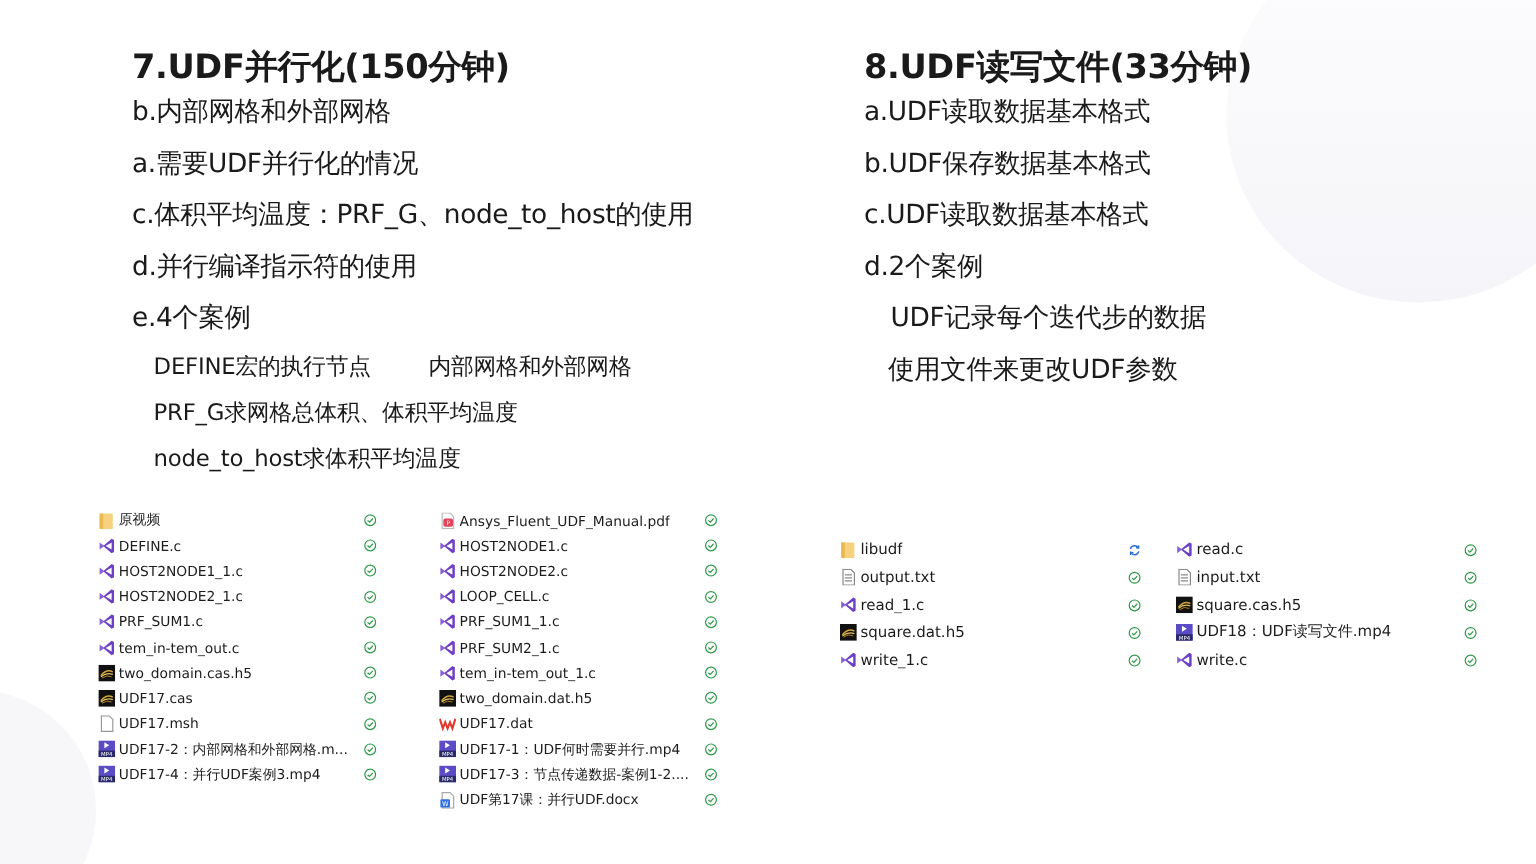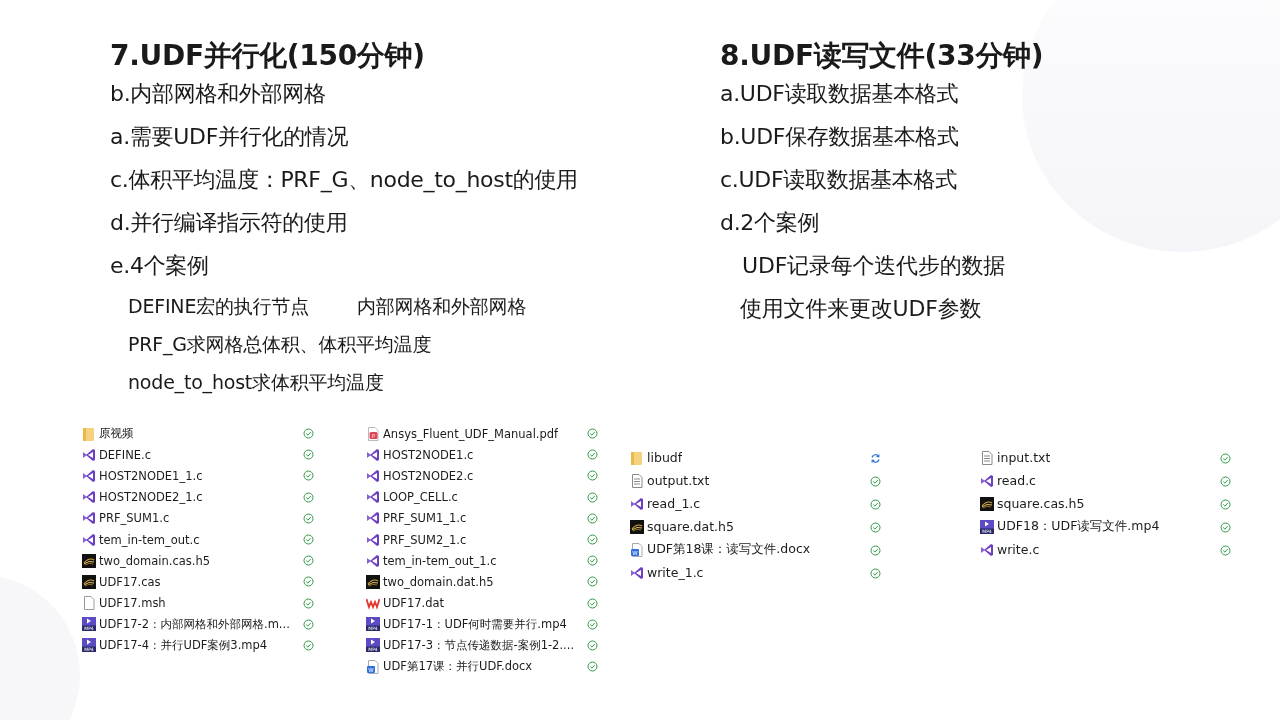--- a/index.html
+++ b/index.html
@@ -28,21 +28,21 @@
   #sec8 .sec-sub.second { padding-left: 20px; }
 
   .file-col { position: absolute; }
   .file-row { position: relative; height: 21.2px; display: flex; align-items: center; font-size: 11.5px; white-space: nowrap; color: #1c1c1c; }
   .file-icon { width: 14px; height: 14px; margin-right: 3px; flex: 0 0 14px; display: inline-block; position: relative; }
   .file-name { overflow: hidden; text-overflow: clip; }
   .status-icon { position: absolute; display: inline-block; width: 11px; height: 11px; }
 
   #col1 { left: 82px; top: 423px; width: 240px; }
   #col2 { left: 366px; top: 423px; width: 240px; }
-  #col3 { left: 630px; top: 446px; width: 255px; }
+  #col3 { left: 700px; top: 446px; width: 255px; }
   #col4 { left: 980px; top: 446px; width: 255px; }
   #col1 .status-icon, #col2 .status-icon { left: 221px; }
   #col3 .status-icon, #col4 .status-icon { left: 240px; }
   #col3 .file-row, #col4 .file-row { height: 23px; font-size: 12.5px; }
 </style>
 </head>
 <body>
 
 <div class="bg-circle-tr"></div>
 <div class="bg-circle-bl"></div>
@@ -400,71 +400,59 @@
           <path d="M3 11 Q7 8 11 10" stroke="#b8882a" stroke-width="0.8" fill="none"></path>
         </svg></span>
       <span class="file-name">square.dat.h5</span>
       <span class="status-icon"><svg width="11" height="11" viewBox="0 0 11 11">
           <circle cx="5.5" cy="5.5" r="4.5" fill="none" stroke="#2e9a48" stroke-width="1"></circle>
           <path d="M3.3 5.6 L4.9 7.1 L7.7 4.1" fill="none" stroke="#2e9a48" stroke-width="1"></path>
         </svg></span>
     </div>
     <div class="file-row">
       <span class="file-icon"><svg width="14" height="14" viewBox="0 0 14 14">
-          <path d="M2.5 0.5 H9 L12 3.5 V13.5 H2.5 Z" fill="#fff" stroke="#aaa"></path>
-          <rect x="1" y="6" width="8" height="7" rx="1" fill="#2f6fe0"></rect>
-          <text x="5" y="11.7" font-size="5.5" fill="#fff" text-anchor="middle" font-family="DejaVu Sans, sans-serif">W</text>
-        </svg></span>
-      <span class="file-name">UDF第18课：读写文件.docx</span>
-      <span class="status-icon"><svg width="11" height="11" viewBox="0 0 11 11">
-          <circle cx="5.5" cy="5.5" r="4.5" fill="none" stroke="#2e9a48" stroke-width="1"></circle>
-          <path d="M3.3 5.6 L4.9 7.1 L7.7 4.1" fill="none" stroke="#2e9a48" stroke-width="1"></path>
-        </svg></span>
-    </div>
-    <div class="file-row">
-      <span class="file-icon"><svg width="14" height="14" viewBox="0 0 14 14">
           <path d="M1 4 L5 7 L1 10 Z" fill="#8a5fd6"></path>
           <path d="M4 7 L11 1 L13 2 L13 12 L11 13 Z" fill="#6d3fc4"></path>
           <path d="M6 7 L11 4 L11 10 Z" fill="#fff"></path>
         </svg></span>
       <span class="file-name">write_1.c</span>
       <span class="status-icon"><svg width="11" height="11" viewBox="0 0 11 11">
           <circle cx="5.5" cy="5.5" r="4.5" fill="none" stroke="#2e9a48" stroke-width="1"></circle>
           <path d="M3.3 5.6 L4.9 7.1 L7.7 4.1" fill="none" stroke="#2e9a48" stroke-width="1"></path>
         </svg></span>
     </div>
   </div>
 <div class="file-col" id="col4">
+    <div class="file-row">
+      <span class="file-icon"><svg width="14" height="14" viewBox="0 0 14 14">
+          <path d="M1 4 L5 7 L1 10 Z" fill="#8a5fd6"></path>
+          <path d="M4 7 L11 1 L13 2 L13 12 L11 13 Z" fill="#6d3fc4"></path>
+          <path d="M6 7 L11 4 L11 10 Z" fill="#fff"></path>
+        </svg></span>
+      <span class="file-name">read.c</span>
+      <span class="status-icon"><svg width="11" height="11" viewBox="0 0 11 11">
+          <circle cx="5.5" cy="5.5" r="4.5" fill="none" stroke="#2e9a48" stroke-width="1"></circle>
+          <path d="M3.3 5.6 L4.9 7.1 L7.7 4.1" fill="none" stroke="#2e9a48" stroke-width="1"></path>
+        </svg></span>
+    </div>
     <div class="file-row">
       <span class="file-icon"><svg width="14" height="14" viewBox="0 0 14 14">
           <path d="M2.5 0.5 H9 L12 3.5 V13.5 H2.5 Z" fill="#fff" stroke="#8a8a8a"></path>
           <line x1="4" y1="5" x2="10" y2="5" stroke="#8a8a8a"></line>
           <line x1="4" y1="7.5" x2="10" y2="7.5" stroke="#8a8a8a"></line>
           <line x1="4" y1="10" x2="10" y2="10" stroke="#8a8a8a"></line>
         </svg></span>
       <span class="file-name">input.txt</span>
       <span class="status-icon"><svg width="11" height="11" viewBox="0 0 11 11">
           <circle cx="5.5" cy="5.5" r="4.5" fill="none" stroke="#2e9a48" stroke-width="1"></circle>
           <path d="M3.3 5.6 L4.9 7.1 L7.7 4.1" fill="none" stroke="#2e9a48" stroke-width="1"></path>
         </svg></span>
     </div>
     <div class="file-row">
       <span class="file-icon"><svg width="14" height="14" viewBox="0 0 14 14">
-          <path d="M1 4 L5 7 L1 10 Z" fill="#8a5fd6"></path>
-          <path d="M4 7 L11 1 L13 2 L13 12 L11 13 Z" fill="#6d3fc4"></path>
-          <path d="M6 7 L11 4 L11 10 Z" fill="#fff"></path>
-        </svg></span>
-      <span class="file-name">read.c</span>
-      <span class="status-icon"><svg width="11" height="11" viewBox="0 0 11 11">
-          <circle cx="5.5" cy="5.5" r="4.5" fill="none" stroke="#2e9a48" stroke-width="1"></circle>
-          <path d="M3.3 5.6 L4.9 7.1 L7.7 4.1" fill="none" stroke="#2e9a48" stroke-width="1"></path>
-        </svg></span>
-    </div>
-    <div class="file-row">
-      <span class="file-icon"><svg width="14" height="14" viewBox="0 0 14 14">
           <rect width="14" height="14" fill="#111"></rect>
           <path d="M2 9 Q7 3 12 6" stroke="#d4a63a" stroke-width="1.2" fill="none"></path>
           <path d="M2 10 Q7 6 12 8" stroke="#e8c060" stroke-width="1" fill="none"></path>
           <path d="M3 11 Q7 8 11 10" stroke="#b8882a" stroke-width="0.8" fill="none"></path>
         </svg></span>
       <span class="file-name">square.cas.h5</span>
       <span class="status-icon"><svg width="11" height="11" viewBox="0 0 11 11">
           <circle cx="5.5" cy="5.5" r="4.5" fill="none" stroke="#2e9a48" stroke-width="1"></circle>
           <path d="M3.3 5.6 L4.9 7.1 L7.7 4.1" fill="none" stroke="#2e9a48" stroke-width="1"></path>
         </svg></span>

